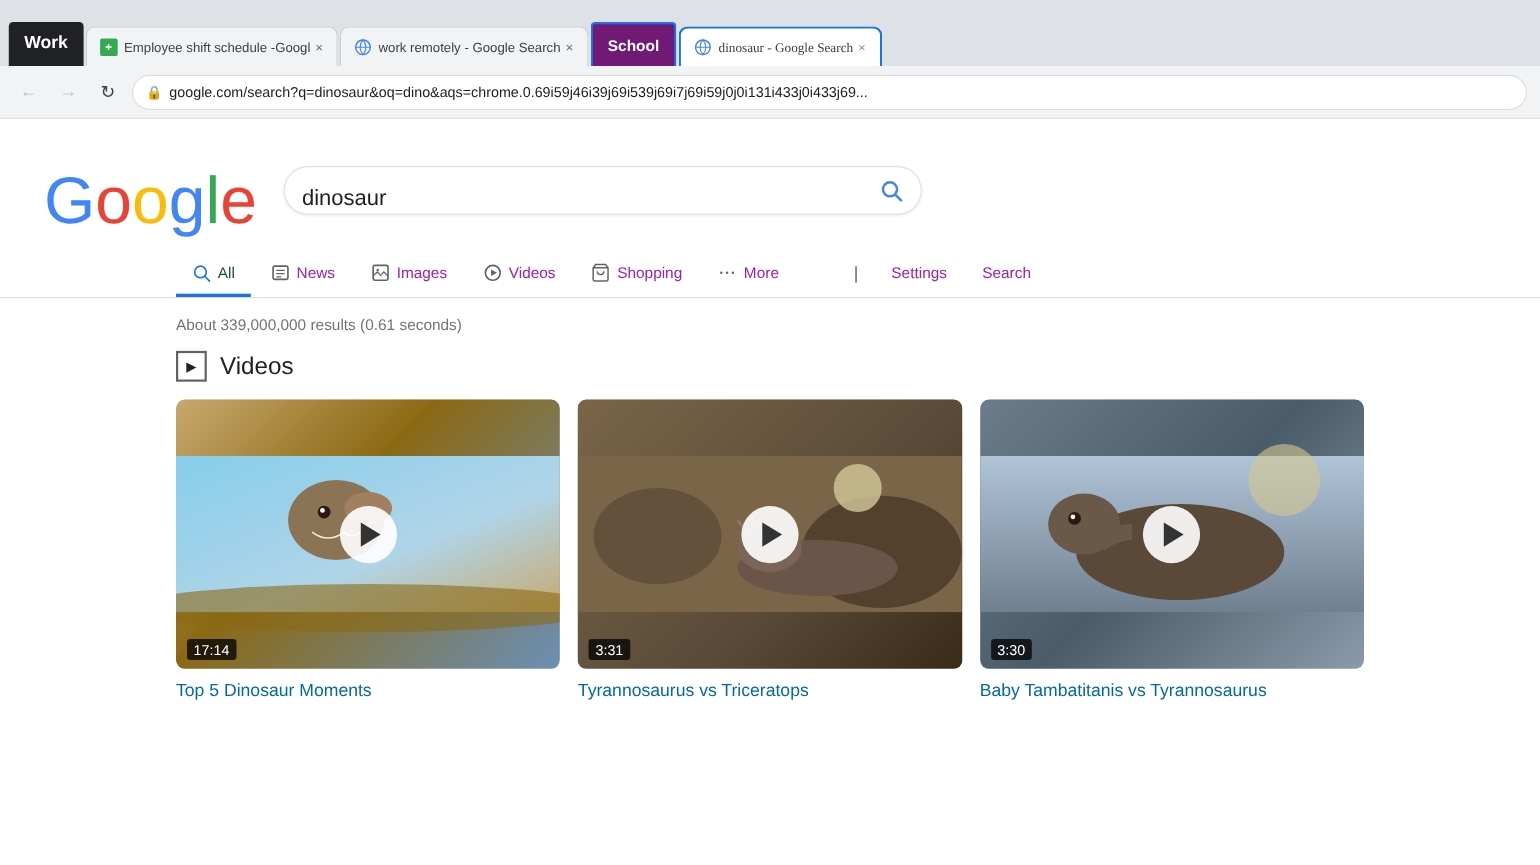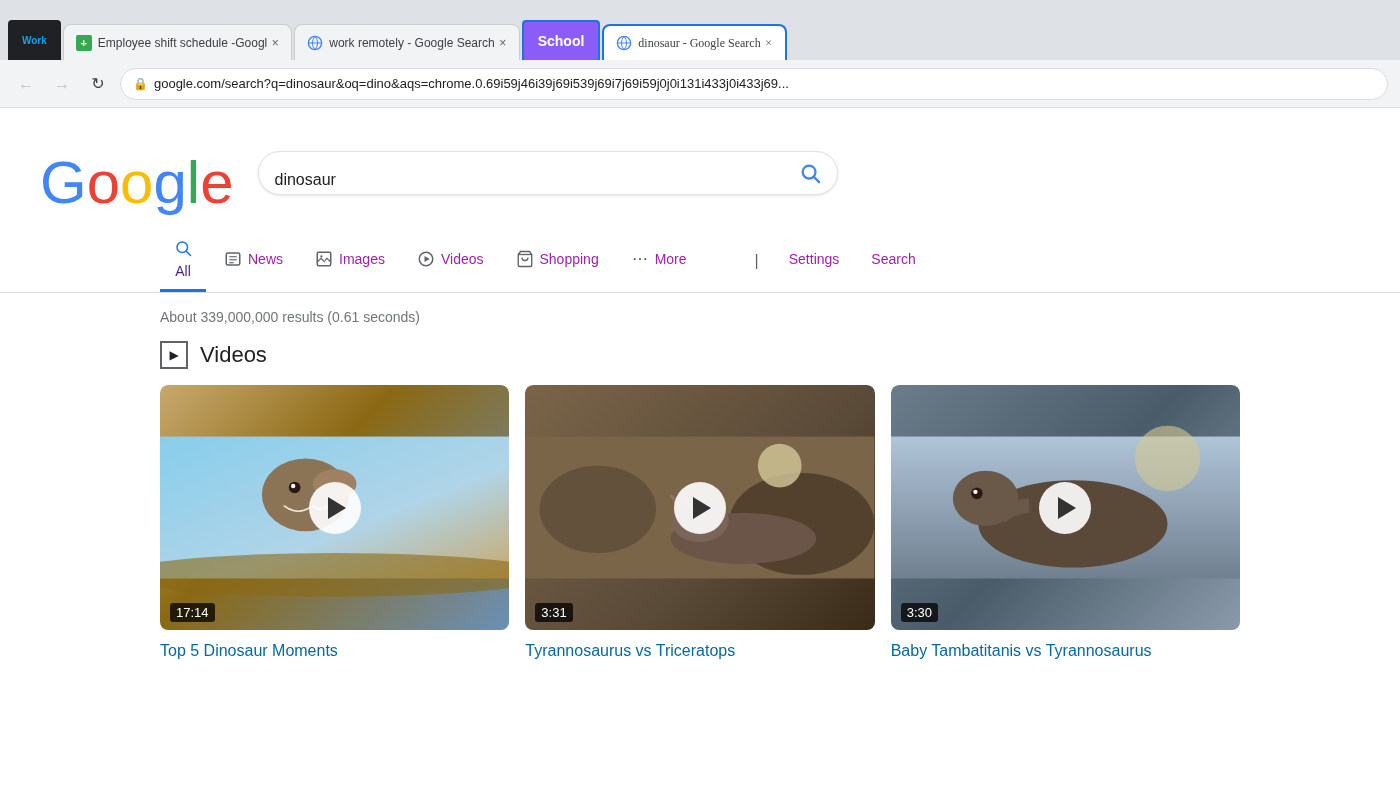--- a/index.html
+++ b/index.html
@@ -12,22 +12,22 @@
       background: #dee1e6;
       height: 60px;
       padding: 0 0 0 0;
       position: relative;
     }
     .tab-group-label {
       display: flex;
       align-items: center;
       justify-content: center;
       background: #202124;
-      color: #0ea5e9;
-      font-size: 10px;
+      color: #ffffff;
+      font-size: 16px;
       font-weight: 600;
       padding: 6px 14px;
       height: 40px;
       border-radius: 4px 4px 0 0;
       margin-left: 8px;
       margin-bottom: 0;
       cursor: pointer;
     }
     .tab {
       display: flex;
@@ -69,21 +69,21 @@
       display: flex;
       align-items: center;
       justify-content: center;
       border-radius: 50%;
       font-size: 12px;
       color: #5f6368;
       flex-shrink: 0;
       cursor: pointer;
     }
     .tab-group-school {
-      background: #8b5cf6;
+      background: #701a75;
       color: #fff;
       border-radius: 4px 4px 0 0;
       padding: 6px 14px;
       height: 40px;
       display: flex;
       align-items: center;
       font-size: 14px;
       font-weight: 600;
       margin-left: 2px;
       cursor: pointer;
@@ -152,21 +152,21 @@
       width: 580px;
       height: 44px;
       border: 1px solid #dfe1e5;
       border-radius: 24px;
       padding: 0 16px;
       background: #fff;
       box-shadow: 0 1px 3px rgba(0,0,0,0.1);
     }
     .search-input-text {
       flex: 1;
-      font-size: 16px;
+      font-size: 20px;
       color: #202124;
       margin-top: 15px;
     }
 
     
     .filter-tabs {
       display: flex;
       align-items: center;
       padding: 0 160px;
       border-bottom: 1px solid #dadce0;
@@ -178,23 +178,22 @@
       align-items: center;
       padding: 10px 14px;
       font-size: 14px;
       color: #a21caf;
       cursor: pointer;
       border-bottom: 3px solid transparent;
       gap: 6px;
       white-space: nowrap;
     }
     .filter-tab.active {
-      color: #4c1d95;
+      color: #14532d;
       border-bottom: 3px solid #1a73e8;
-      flex-direction: column;
     }
     .filter-separator { color: #5f6368; margin-left: 50px; }
 
     
     .results-section {
       padding: 16px 160px 0;
     }
     .results-count {
       font-size: 14px;
       color: #70757a;

